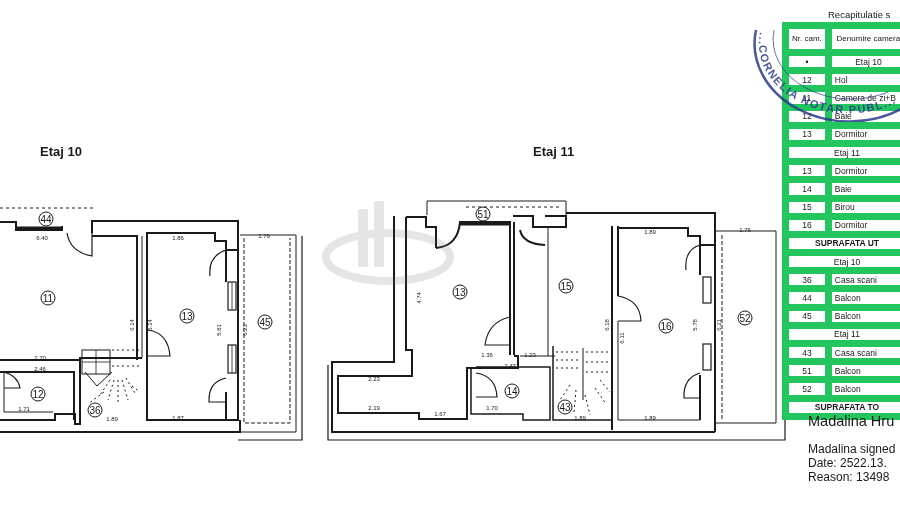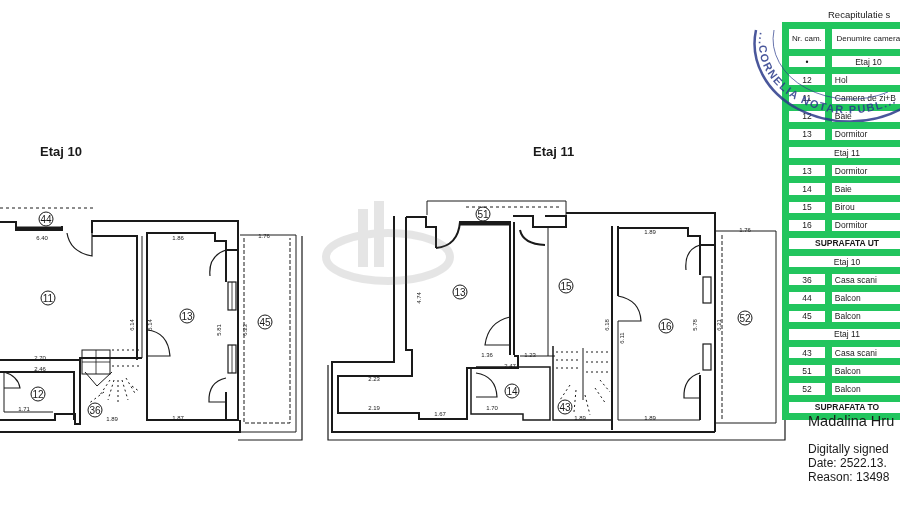--- a/index.html
+++ b/index.html
@@ -306,16 +306,16 @@
   </defs>
   <path d="M8 18 A95 78 0 0 0 155 96" fill="none" stroke="#2a3a8a" stroke-width="2.5" opacity="0.85"></path>
   <path d="M26 18 A78 60 0 0 0 140 80" fill="none" stroke="#2a3a8a" stroke-width="1" opacity="0.7"></path>
   <text font-family="Liberation Sans, sans-serif" font-size="11" font-weight="bold" fill="#2a3a8a" opacity="0.85" letter-spacing="1.5">
     <textPath href="#stampArc">...CORNELIA NOTAR PUBL...</textPath>
   </text>
 </svg>
 
 <div class="sign">
   <div class="name">Madalina Hru</div>
-  <div>Digitally signed</div>
+  <div>Madalina signed</div>
   <div>Date: 2522.13.</div>
   <div>Reason: 13498</div>
 </div>
 
 </body></html>

